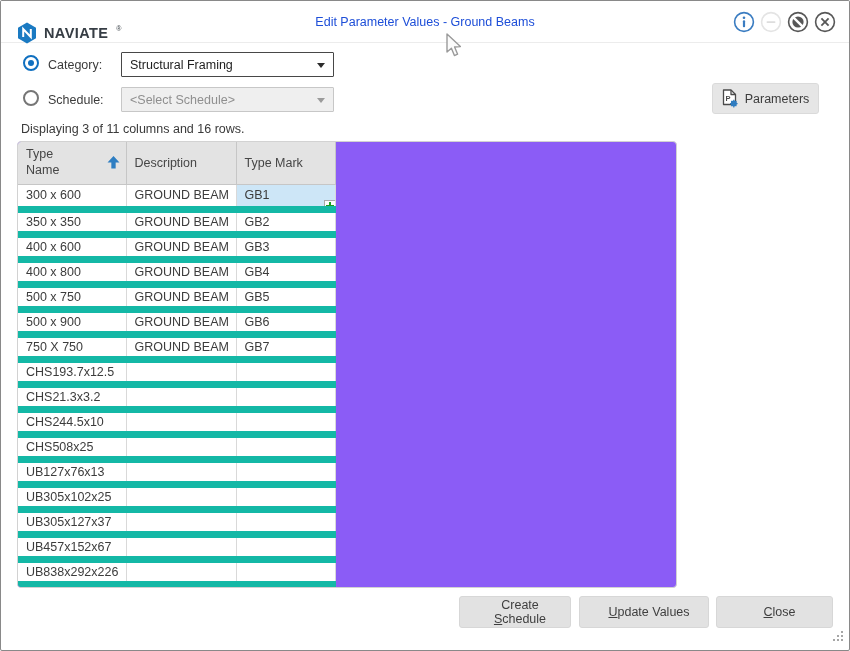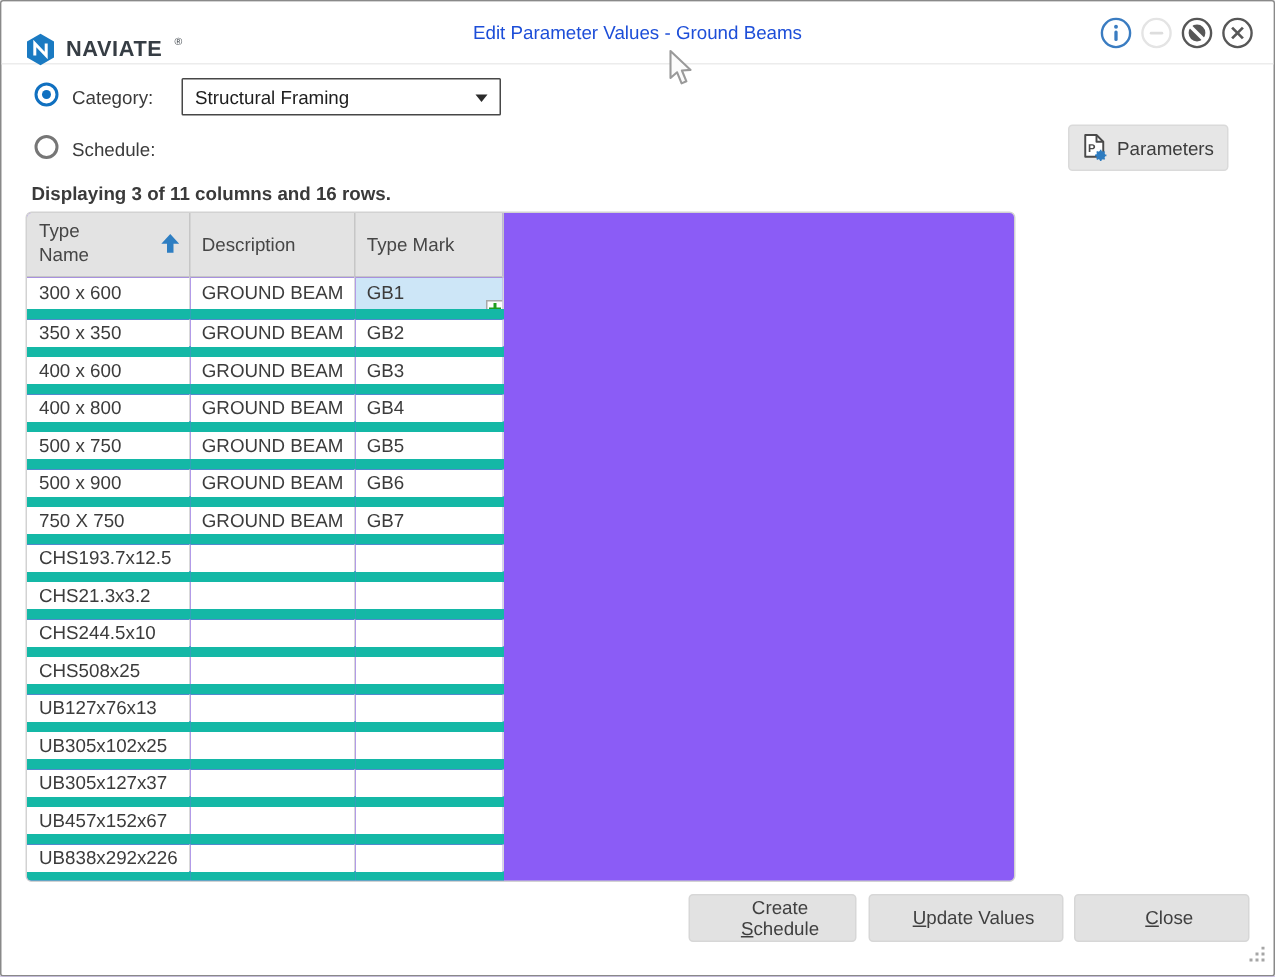--- a/index.html
+++ b/index.html
@@ -28,21 +28,21 @@
     padding:0 12px 0 8px;background:#fff;border:1px solid #474747;border-radius:1px;color:#1d1d1d;}
   .combo .caret{position:absolute;right:8px;top:10px;width:0;height:0;
     border-left:4px solid transparent;border-right:4px solid transparent;border-top:5px solid #2b2b2b;}
   .combo.disabled{background:#efefef;border:1px solid #c7c7c7;color:#8f8f8f;}
   .combo.disabled .caret{border-top-color:#9b9b9b;}
   
   .params-btn{position:absolute;left:711px;top:82px;width:107px;height:31px;
     background:#e6e6e6;border:1px solid #dadada;border-radius:3px;display:flex;align-items:center;
     justify-content:center;gap:7px;color:#3c3c3c;font-size:12.5px;cursor:pointer;font-family:inherit;}
   
-  .status{position:absolute;left:20px;top:121px;color:#3a3a3a;font-weight:bold;}
+  .status{position:absolute;left:20px;top:121px;color:#3a3a3a;}
   
   .grid-wrap{position:absolute;left:16px;top:140px;width:660px;height:447px;
     background:#8b5cf6;border:1px solid #d2d2d2;border-radius:4px;overflow:hidden;}
   table.grid{border-collapse:collapse;table-layout:fixed;}
   .grid th{width:108px;height:42px;background:#e3e3e3;border-right:1px solid #c6c6c6;
     border-bottom:1px solid #c6c6c6;font-weight:normal;color:#464646;text-align:left;
     padding:2px 6px 2px 8px;vertical-align:middle;}
   .grid th.c1{width:110px;}
   .grid th.c2{width:99px;margin-top:37px;}
   .grid th .hwrap{display:flex;align-items:center;justify-content:space-between;}
@@ -114,20 +114,24 @@
 
   <span class="radio on" style="left:22px;top:54px;"></span>
   <span class="ctl-label" style="left:47px;top:57px;">Category:</span>
   <div class="combo" style="top:51px;">
     <span>Structural Framing</span>
     <span class="caret"></span>
   </div>
 
   <span class="radio off" style="left:22px;top:89px;"></span>
   <span class="ctl-label" style="left:47px;top:92px;">Schedule:</span>
+  <div class="combo disabled" style="top:86px;">
+    <span>&lt;Select Schedule&gt;</span>
+    <span class="caret"></span>
+  </div>
 
   <button class="params-btn">
     <svg width="16" height="19" viewBox="0 0 16 19">
       <path d="M1.5 1 H9 L13.5 5.5 V15.5 H1.5 Z" fill="#ffffff" stroke="#4a4a4a" stroke-width="1.3" stroke-linejoin="round"></path>
       <path d="M9 1 V5.5 H13.5" fill="none" stroke="#4a4a4a" stroke-width="1.3" stroke-linejoin="round"></path>
       <text x="3.4" y="12" font-family="Liberation Sans, sans-serif" font-size="7.5" font-weight="bold" fill="#4a4a4a">P</text>
       <g>
         <circle cx="11.8" cy="14.6" r="3" fill="#2e7cc0"></circle>
         <circle cx="11.8" cy="14.6" r="1.1" fill="#e6e6e6"></circle>
         <g stroke="#2e7cc0" stroke-width="1.1">

